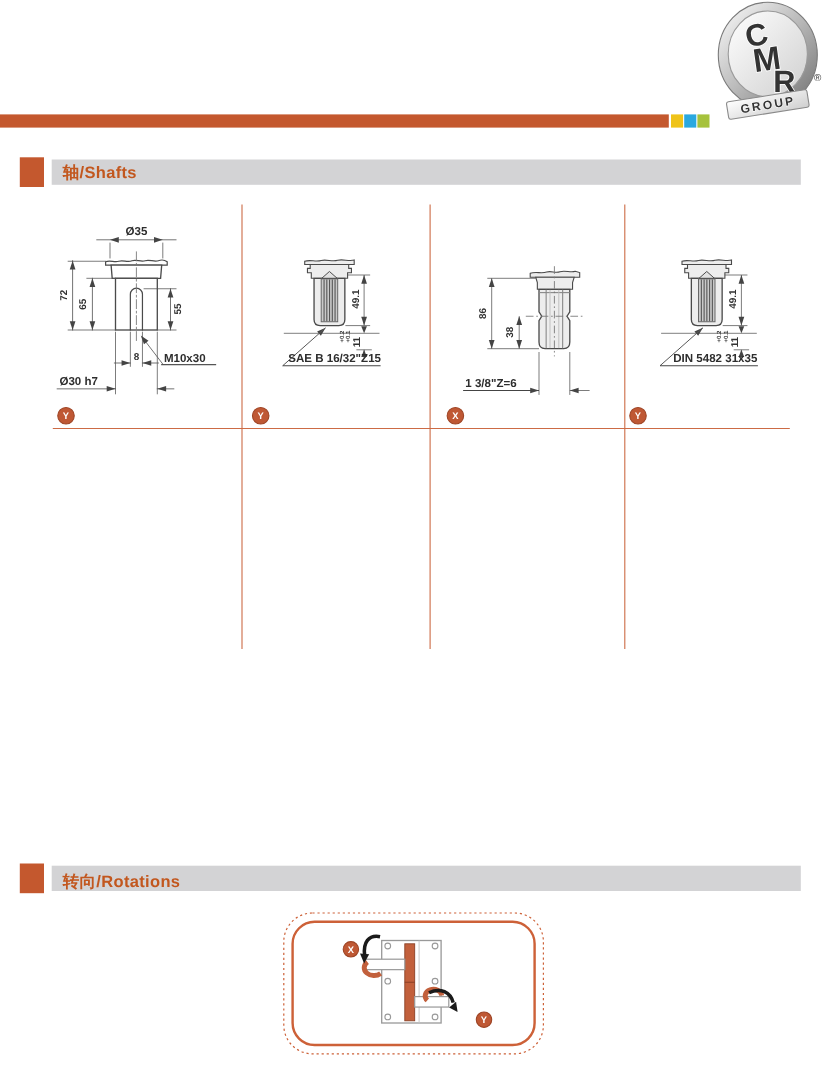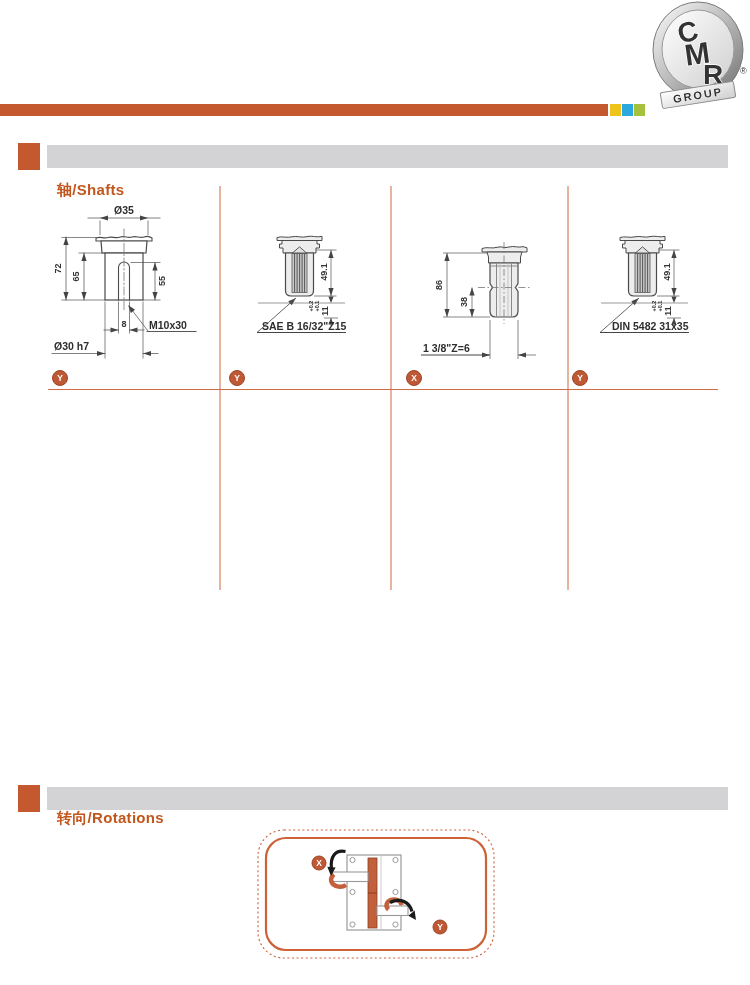--- a/index.html
+++ b/index.html
@@ -7,21 +7,21 @@
         font-family:"Liberation Sans",sans-serif;}
   
   .brand-bar{position:absolute;left:0;top:104px;width:608px;height:12px;background:#C4582E;}
   .sq{position:absolute;top:104px;width:11px;height:12px;}
   .sq-yellow{left:610px;background:#EFC319;}
   .sq-blue{left:622px;background:#2AA8DF;}
   .sq-green{left:634px;background:#A6C23C;}
   
   .sec-square{position:absolute;left:18px;width:22px;height:27px;background:#C4582E;}
   .sec-bar{position:absolute;left:47px;width:681px;height:23px;background:#D3D3D5;}
-  .sec-title{position:absolute;left:57px;font-size:15px;font-weight:bold;color:#C2571E;letter-spacing:.3px;margin-top:33px;}
+  .sec-title{position:absolute;left:57px;font-size:15px;font-weight:bold;color:#C2571E;letter-spacing:.3px;}
   .logo-box{position:absolute;left:648px;top:0;width:100px;height:112px;}
   svg text{fill:#333;}
   .dimtxt{font-size:9px;font-weight:bold;fill:#333;}
   .dimtxt-sm{font-size:5.5px;font-weight:bold;fill:#333;}
   .lbltxt{font-size:10.5px;font-weight:bold;fill:#2e2e2e;}
   .circtxt{font-size:8.5px;font-weight:bold;fill:#fff;}
 </style>
 </head>
 <body>
 
@@ -225,21 +225,21 @@
       <text class="circtxt" x="237" y="381.2" text-anchor="middle">Y</text>
       <circle cx="414" cy="378" r="7.5" fill="#BF5834" stroke="#9E4526" stroke-width="1"></circle>
       <text class="circtxt" x="414" y="381.2" text-anchor="middle">X</text>
       <circle cx="580" cy="378" r="7.5" fill="#BF5834" stroke="#9E4526" stroke-width="1"></circle>
       <text class="circtxt" x="580" y="381.2" text-anchor="middle">Y</text>
     </g>
   </svg>
 
   <div class="sec-square" style="top:785px"></div>
   <div class="sec-bar" style="top:787px"></div>
-  <div class="sec-title" style="top:776px">转向/Rotations</div>
+  <div class="sec-title" style="top:792px">转向/Rotations</div>
 
   <svg style="position:absolute;left:0;top:820px" width="750" height="165" viewBox="0 820 750 165">
     <rect x="258" y="830" width="236" height="128" rx="26" fill="none" stroke="#CD6138" stroke-width="1.1" stroke-dasharray="2 2.6"></rect>
     <rect x="266" y="838" width="220" height="112" rx="20" fill="#ffffff" stroke="#CD6138" stroke-width="2.2"></rect>
 
     <rect x="347" y="855" width="54" height="75" fill="#ffffff" stroke="#999" stroke-width="1.2"></rect>
     <line x1="381" y1="855" x2="381" y2="930" stroke="#C6C6C6" stroke-width="0.9"></line>
     <g fill="#fff" stroke="#999" stroke-width="1">
       <circle cx="352.5" cy="860" r="2.6"></circle>
         <circle cx="395.5" cy="860" r="2.6"></circle>

